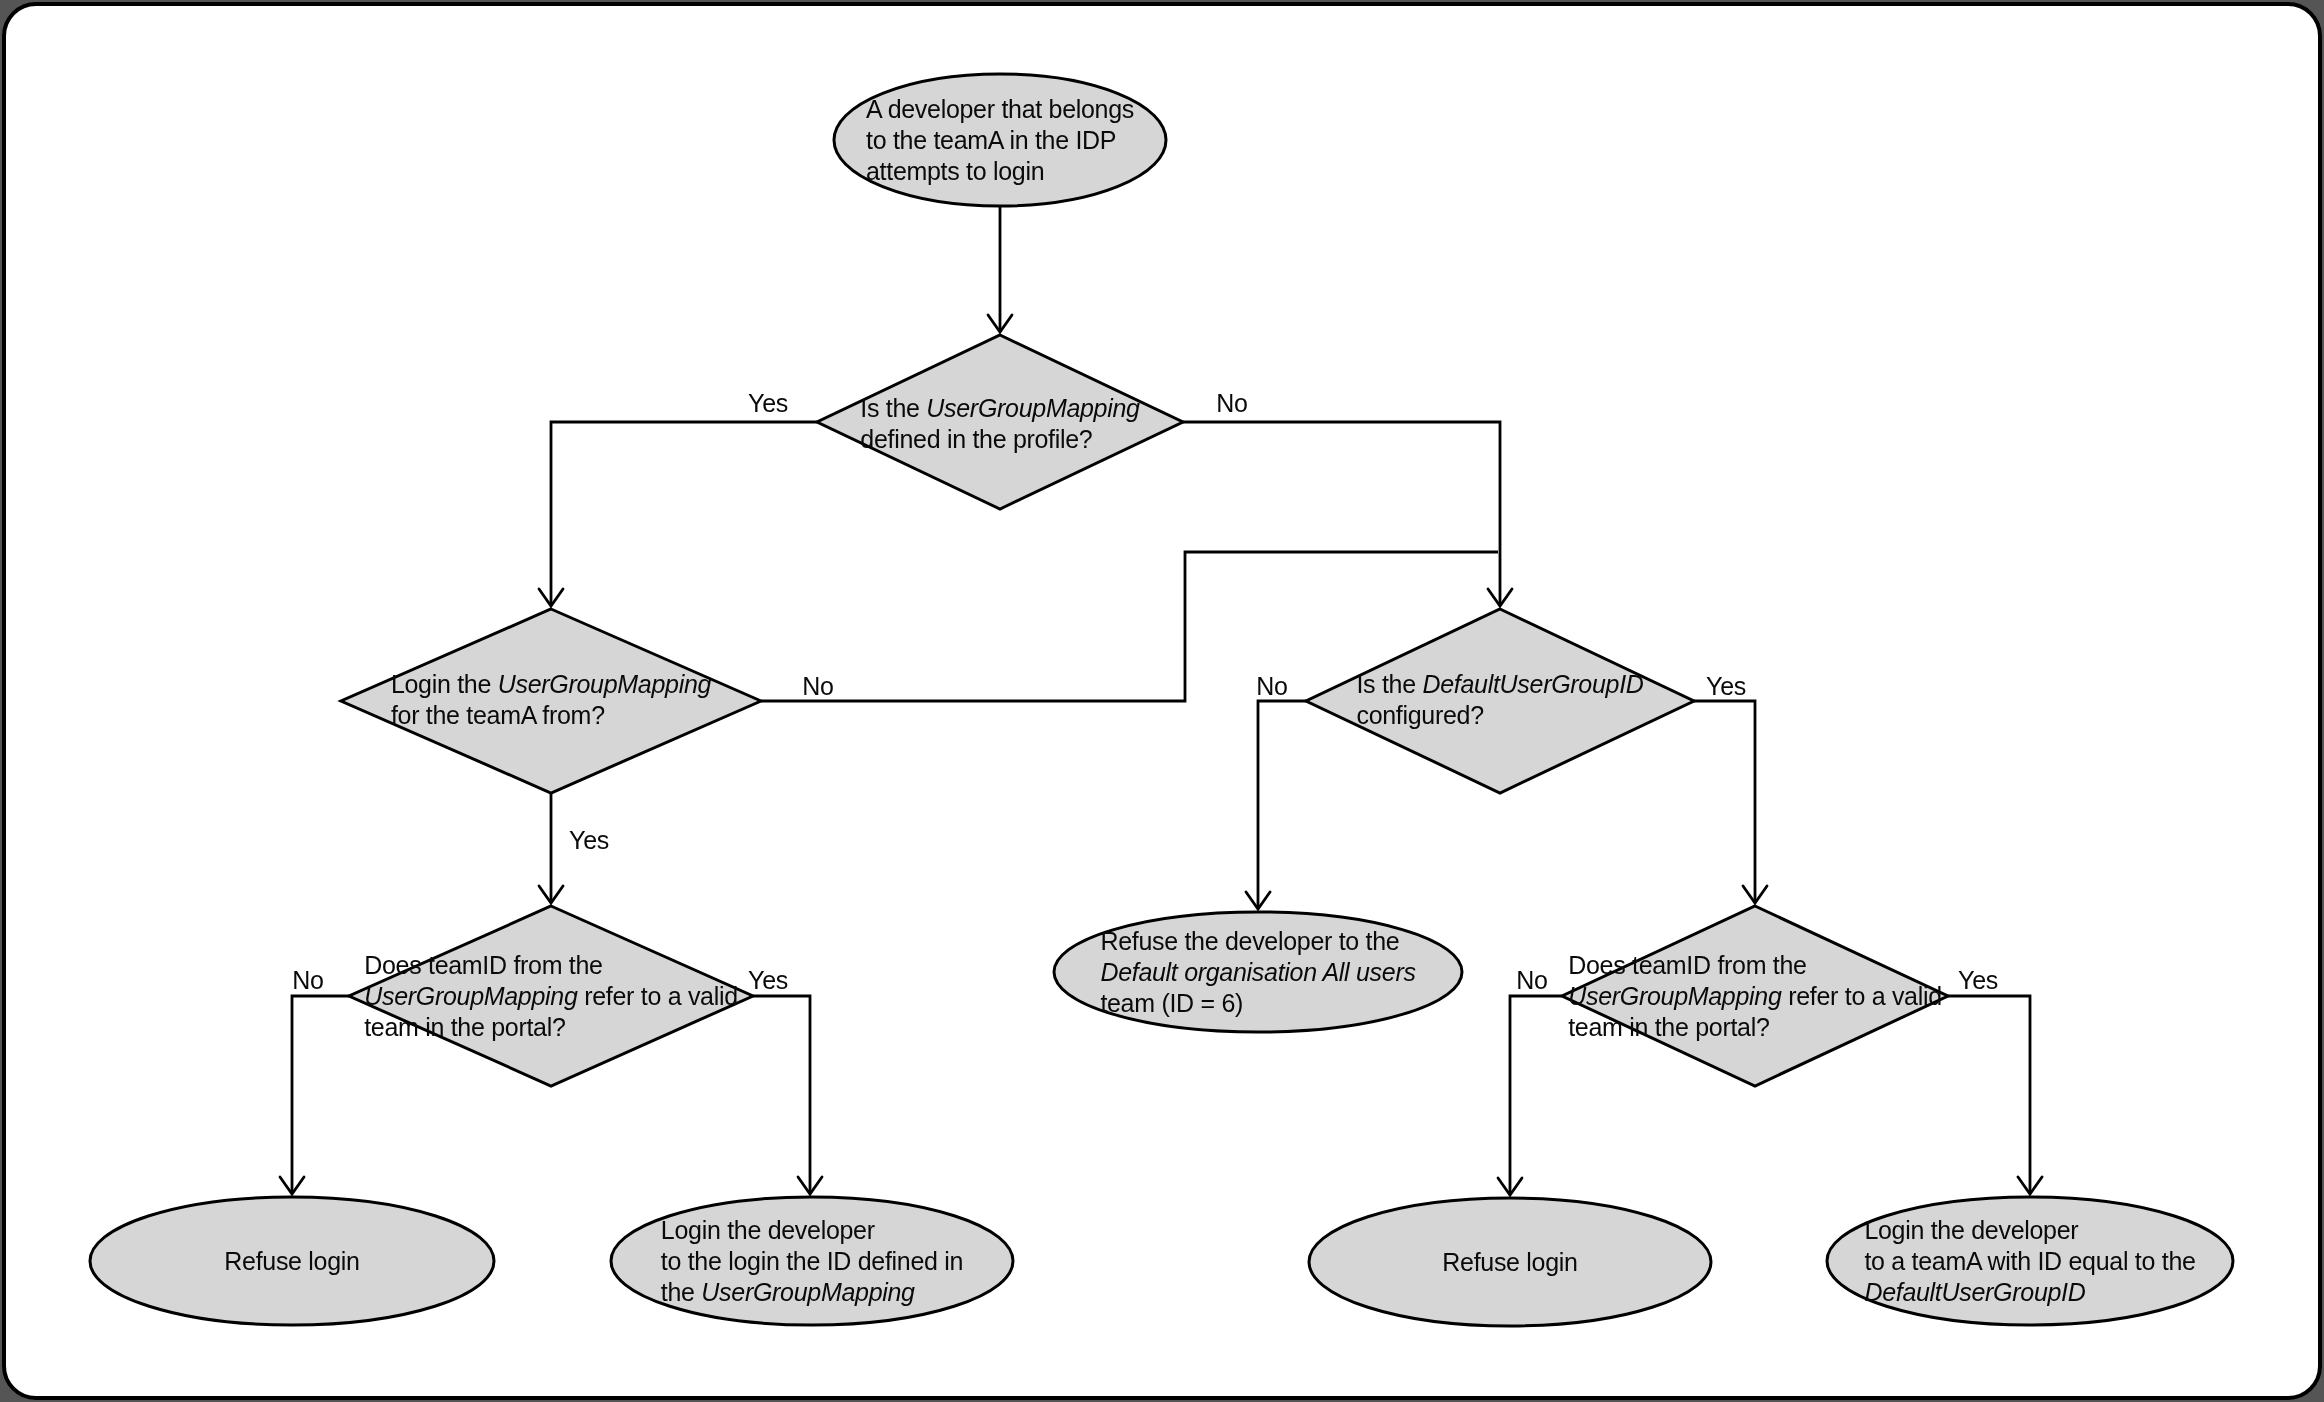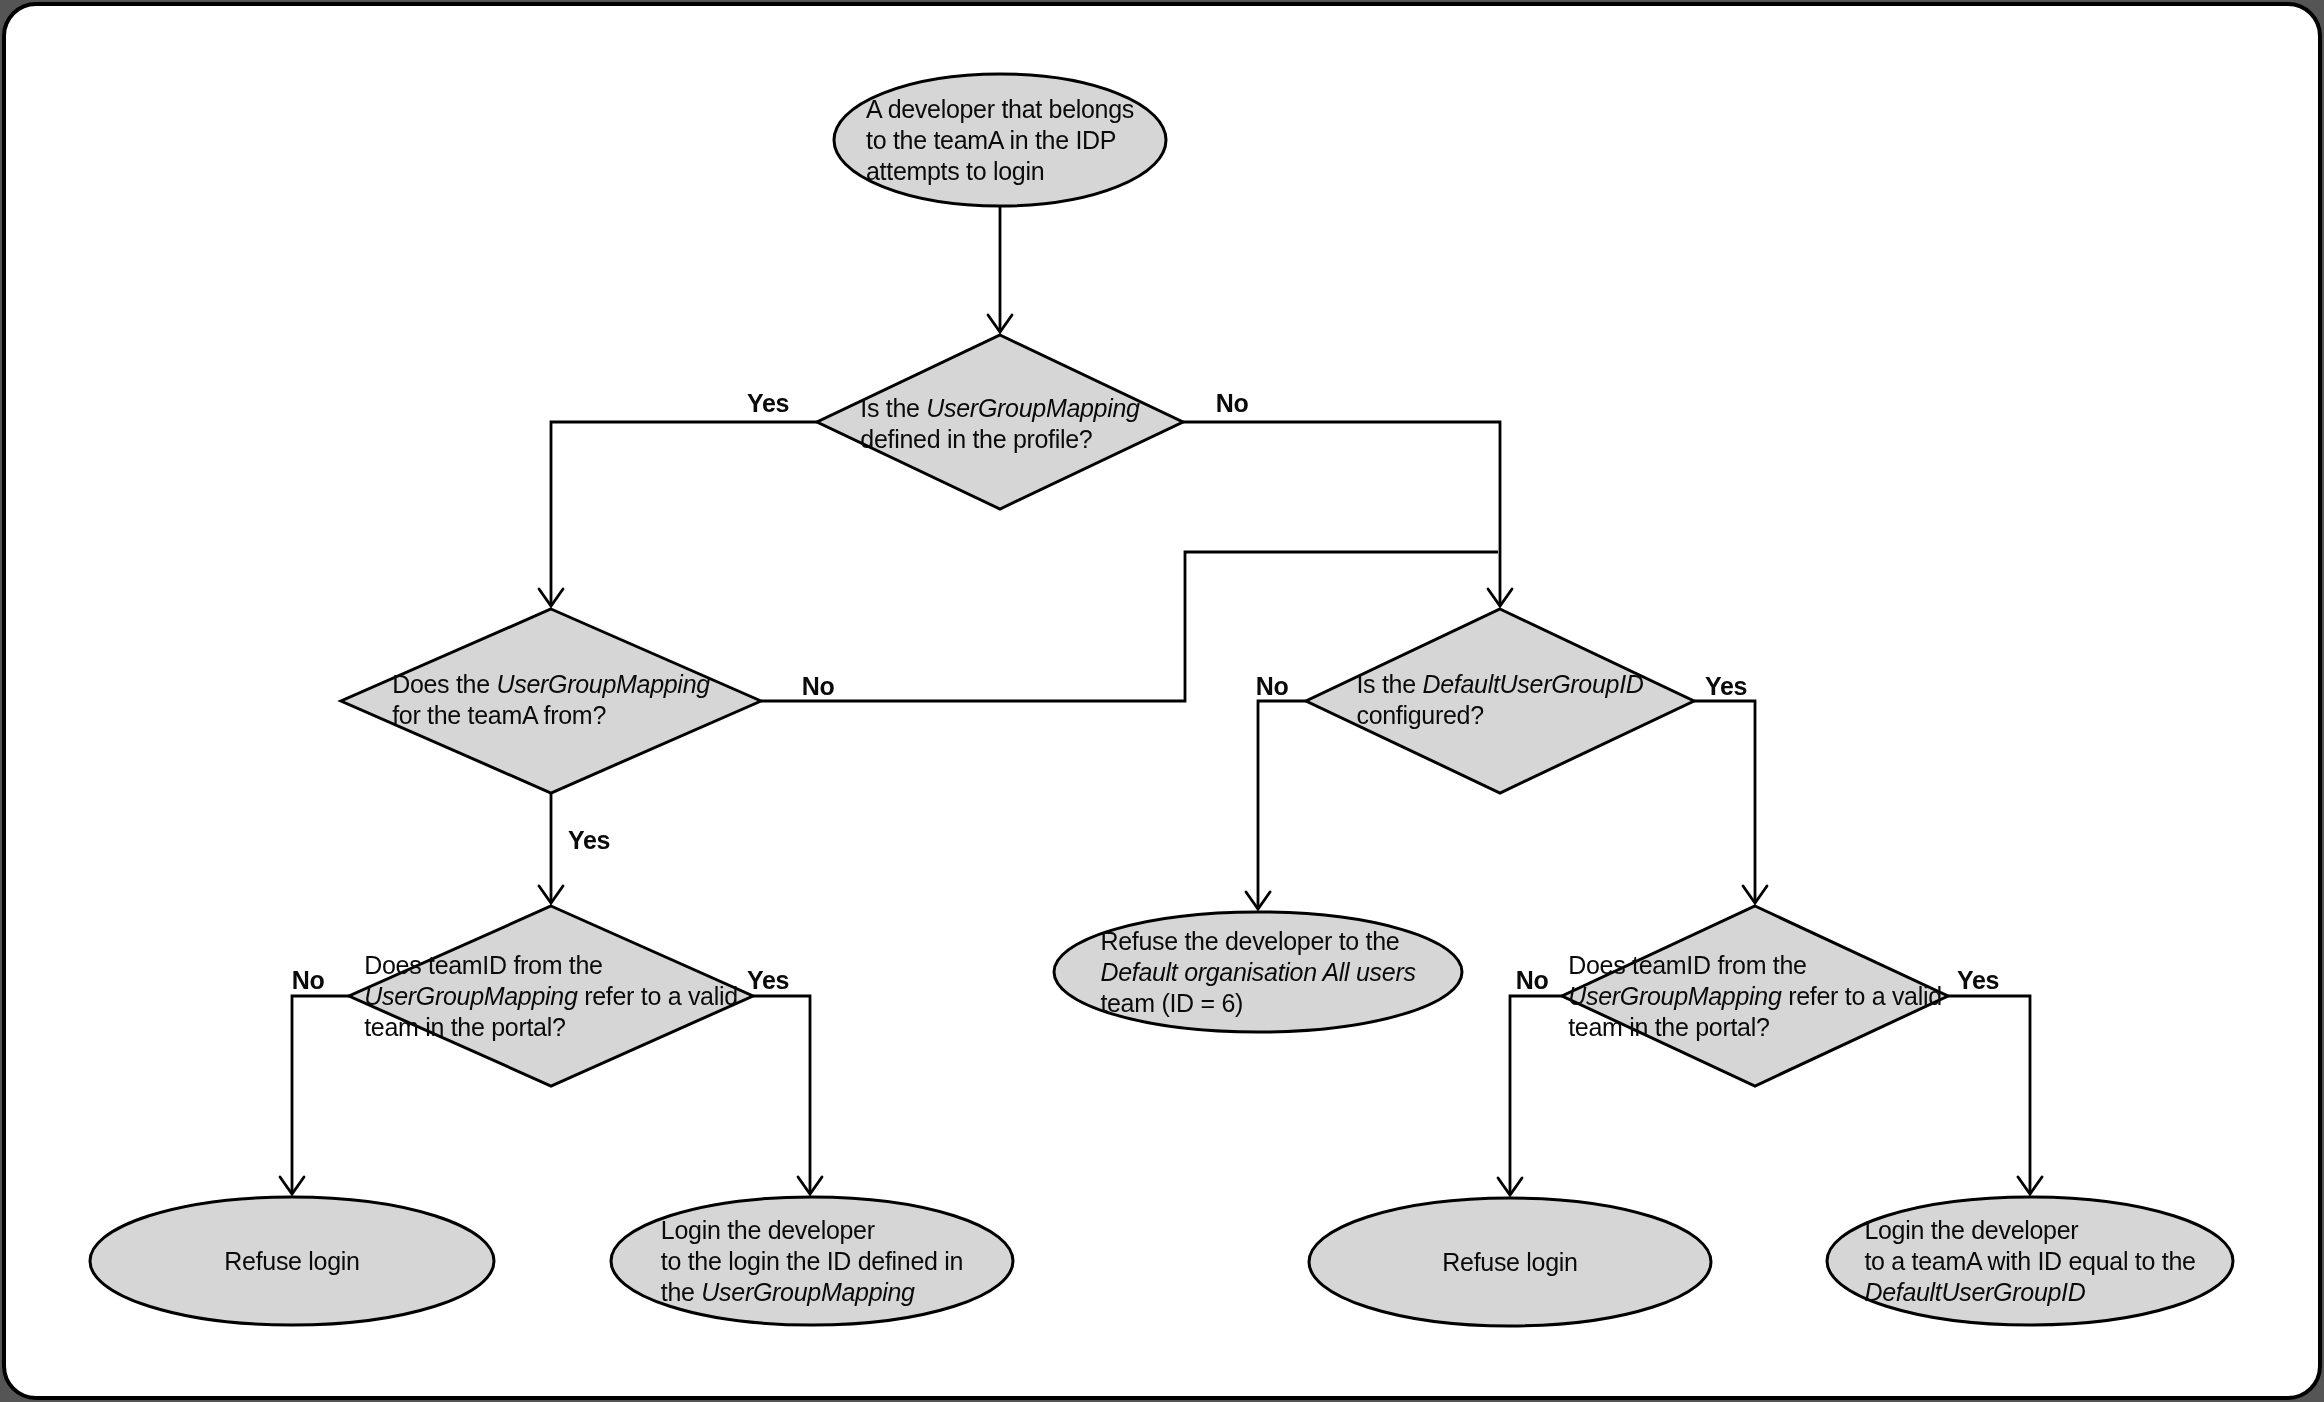--- a/index.html
+++ b/index.html
@@ -26,21 +26,21 @@
   .shape{fill:var(--node-fill);stroke:var(--line-color);stroke-width:3;}
   .edge{fill:none;stroke:var(--line-color);stroke-width:2.8;}
   .arrow{fill:none;stroke:var(--line-color);stroke-width:2.8;stroke-linecap:round;}
   .ntext{
     position:absolute;z-index:2;transform:translate(-50%,-50%);
     text-align:left;color:var(--text-color);
     font-size:25px;line-height:1.24;letter-spacing:-0.3px;white-space:nowrap;
   }
   .elabel{
     position:absolute;z-index:2;transform:translate(-50%,-50%);
-    color:var(--text-color);font-size:25px;letter-spacing:-0.3px;white-space:nowrap;font-weight:bold;
+    color:var(--text-color);font-size:25px;letter-spacing:-0.3px;white-space:nowrap;
   }
   .it{font-style:italic;margin-top:24px;}
 </style>
 </head>
 <body>
 
 <div class="frame"></div>
 
 <svg class="layer" viewBox="0 0 2324 1402">
 
@@ -85,21 +85,21 @@
   <div><span>to the teamA in the IDP</span></div>
   <div><span>attempts to login</span></div>
 </div>
 
 <div class="ntext" style="left:1000px;top:424px">
   <div><span>Is the </span><span class="it">UserGroupMapping</span></div>
   <div><span>defined in the profile?</span></div>
 </div>
 
 <div class="ntext" style="left:551px;top:700px">
-  <div><span>Does the </span><span class="it">UserGroupMapping</span></div>
+  <div><span>Login the </span><span class="it">UserGroupMapping</span></div>
   <div><span>for the teamA from?</span></div>
 </div>
 
 <div class="ntext" style="left:1500px;top:700px">
   <div><span>Is the </span><span class="it">DefaultUserGroupID</span></div>
   <div><span>configured?</span></div>
 </div>
 
 <div class="ntext" style="left:551px;top:996px">
   <div><span>Does teamID from the</span></div>

